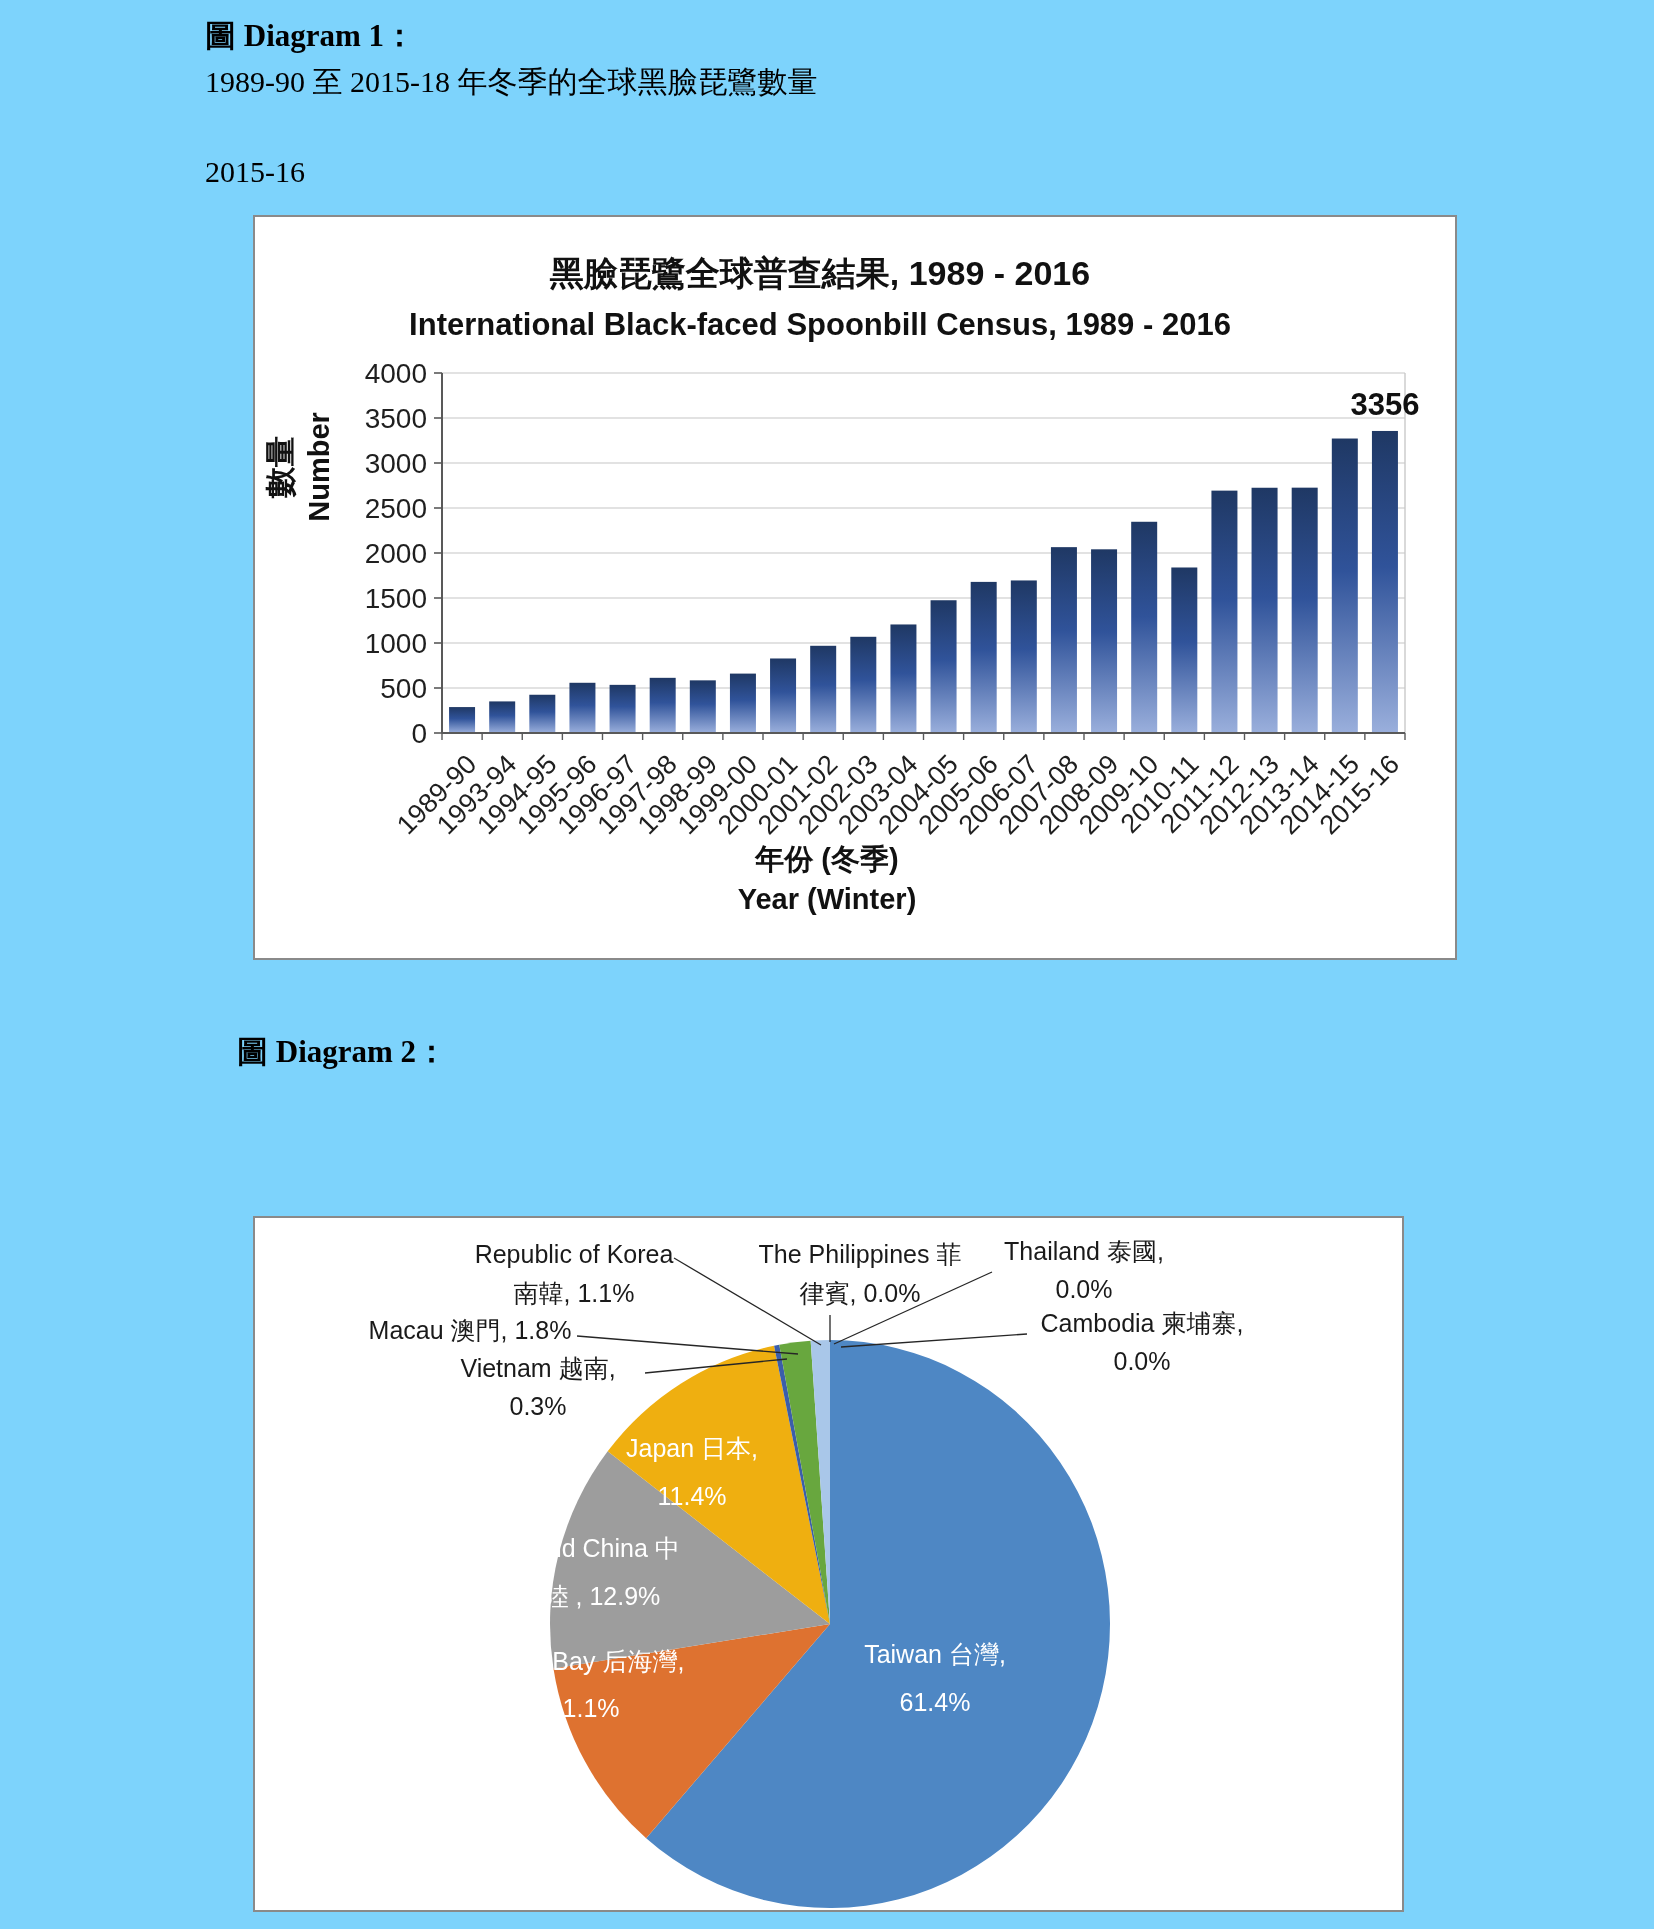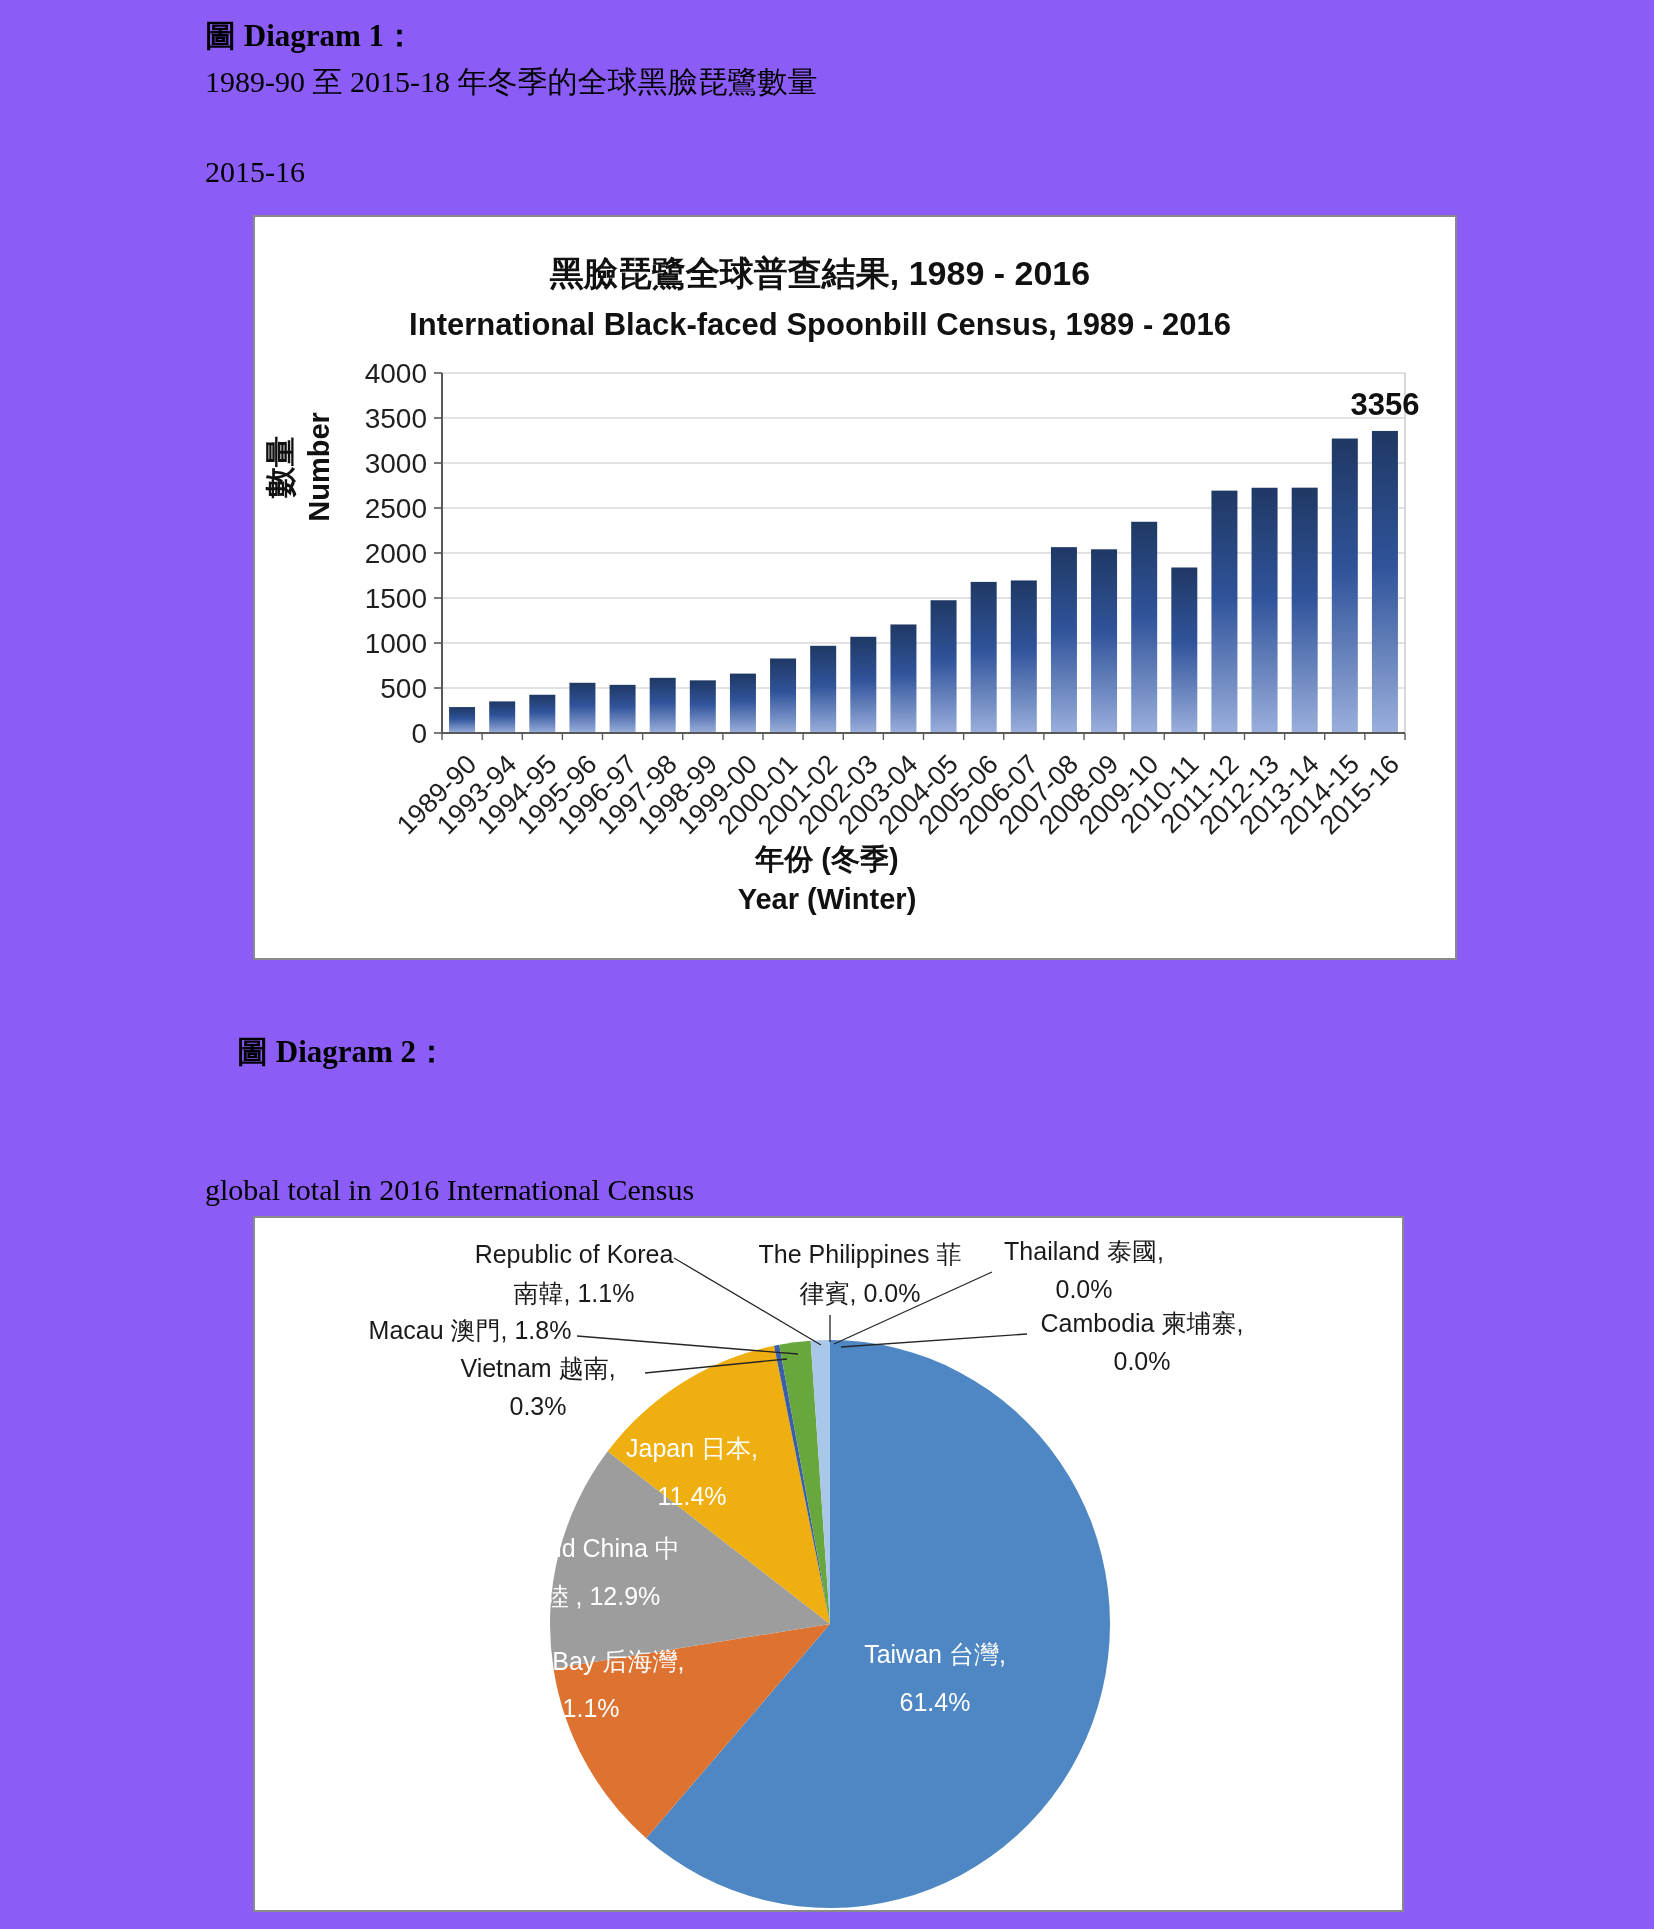--- a/index.html
+++ b/index.html
@@ -1,16 +1,16 @@
 <!DOCTYPE html>
 <html><head>
 <meta charset="utf-8">
 <style>
   html,body{margin:0;padding:0;background:#ffffff;}
-  .page{position:relative;width:1654px;height:1929px;background:#8b5cf6;overflow:hidden;
+  .page{position:relative;width:1654px;height:1929px;background:#7dd3fc;overflow:hidden;
         font-family:"Liberation Serif",serif;color:#000;}
   .docline{position:absolute;left:205px;font-size:30px;line-height:40px;white-space:nowrap;}
   .docline.heading{font-weight:bold;font-size:31px;}
   .chart-frame{position:absolute;box-sizing:border-box;border:2px solid #8a8a8a;background:#ffffff;}
   .chart-frame svg{display:block;}
   svg text{font-family:"Liberation Sans",sans-serif;}
 </style>
 </head>
 <body>
 
@@ -135,21 +135,20 @@
         <text x="565" y="118" text-anchor="middle" font-size="31" font-weight="bold" fill="#111">International Black-faced Spoonbill Census, 1989 - 2016</text>
         <text x="0" y="0" text-anchor="middle" font-size="31" font-weight="bold" fill="#111" transform="translate(36 250) rotate(-90)">數量</text>
         <text x="0" y="0" text-anchor="middle" font-size="29" font-weight="bold" fill="#111" transform="translate(74 250) rotate(-90)">Number</text>
         <text x="572" y="652" text-anchor="middle" font-size="29" font-weight="bold" fill="#111">年份 (冬季)</text>
         <text x="572" y="692" text-anchor="middle" font-size="29" font-weight="bold" fill="#111">Year (Winter)</text>
         <text x="1129.9375" y="197.96000000000004" text-anchor="middle" font-size="31" font-weight="bold" fill="#111">3356</text>
       </svg>
   </div>
 
   <div class="docline heading" style="top:1032px;margin-left:32px;">圖 Diagram 2：</div>
-  <div class="docline" style="top:1170px;">global total in 2016 International Census</div>
 
   <div class="chart-frame" style="left:253px;top:1216px;width:1151px;height:696px;">
     <svg id="pie-svg" width="1147" height="692" viewBox="0 0 1147 692">
         <path d="M 575 406 L 575.00 122.00 A 280 284 0 1 1 391.16 620.21 Z" fill="#4E87C4"></path>
         <path d="M 575 406 L 391.16 620.21 A 280 284 0 0 1 298.45 450.43 Z" fill="#DE7230"></path>
         <path d="M 575 406 L 298.45 450.43 A 280 284 0 0 1 352.68 233.35 Z" fill="#9D9D9D"></path>
         <path d="M 575 406 L 352.68 233.35 A 280 284 0 0 1 519.08 127.72 Z" fill="#EFAF10"></path>
         <path d="M 575 406 L 519.08 127.72 A 280 284 0 0 1 524.26 126.70 Z" fill="#3B5EAA"></path>
         <path d="M 575 406 L 524.26 126.70 A 280 284 0 0 1 555.66 122.68 Z" fill="#68A73E"></path>
         <path d="M 575 406 L 555.66 122.68 A 280 284 0 0 1 575.00 122.00 Z" fill="#A9C7E9"></path>

